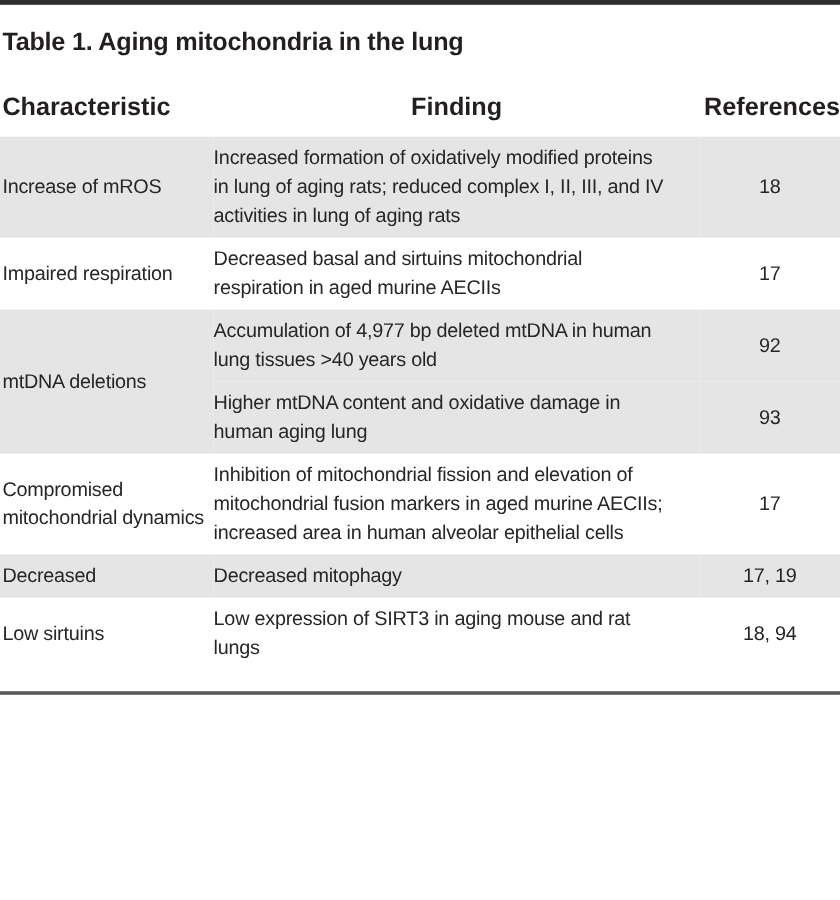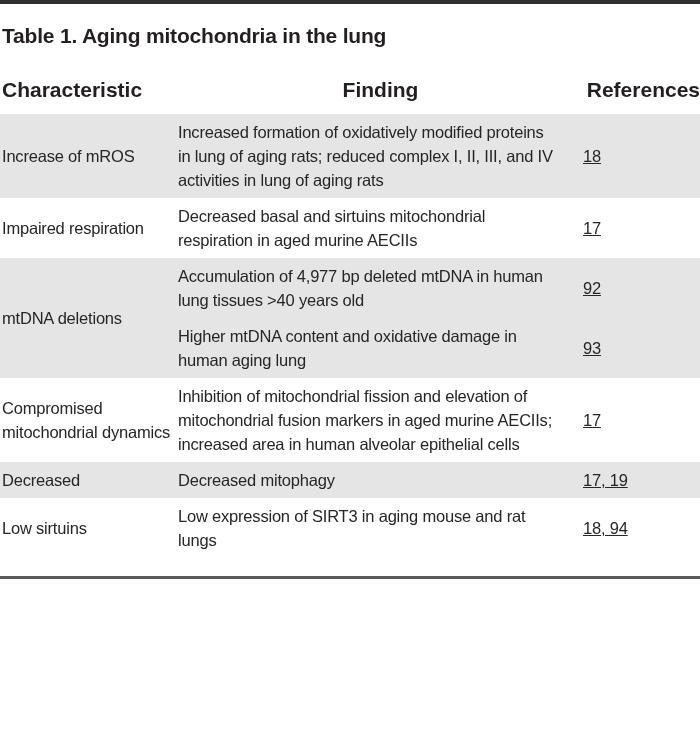--- a/index.html
+++ b/index.html
@@ -43,21 +43,21 @@
 
   tbody td {
     font-size: 16.5px;
     line-height: 24px;
     letter-spacing: -0.2px;
     padding: 6px 0;
     vertical-align: middle;
   }
   td.cell-char { padding-left: 2px; padding-right: 8px; }
   td.cell-find { white-space: pre-line; padding-right: 10px; }
-  td.cell-refs { text-align: left; text-decoration: underline; }
+  td.cell-refs { text-align: center; }
 
   tr.shaded td { background: #e5e5e5; margin-top: 32px; }
 
   .table-footnote {
     margin-top: 16px;
     padding-left: 2px;
     font-size: 17.5px;
     line-height: 27px;
     letter-spacing: 0.1px;
     white-space: pre-line;

